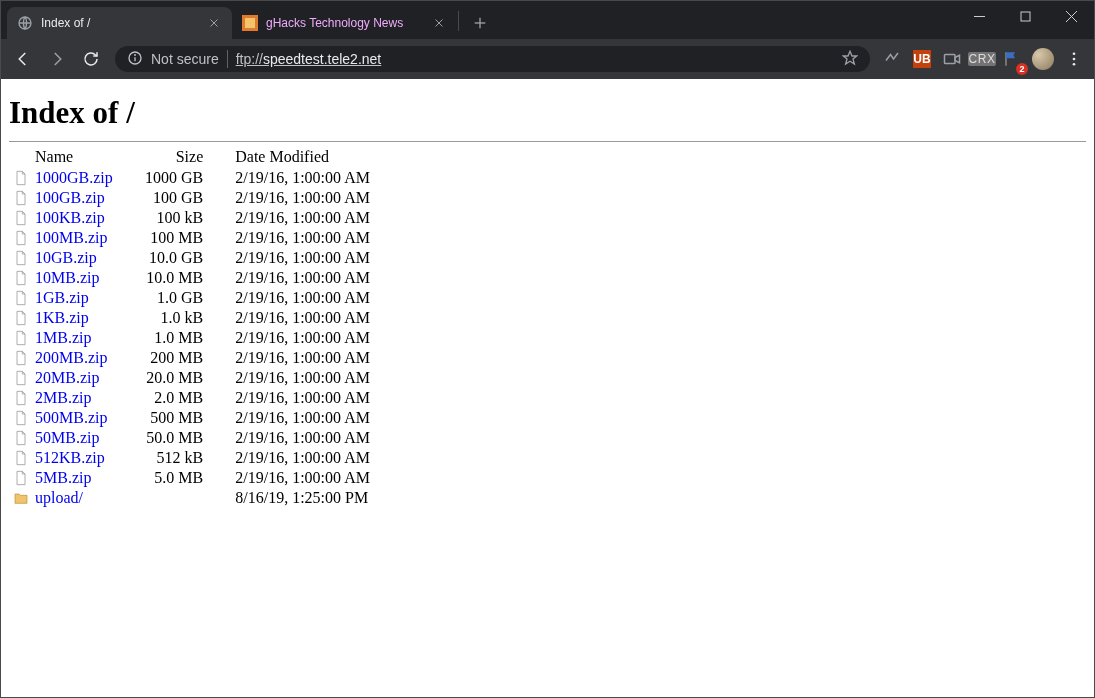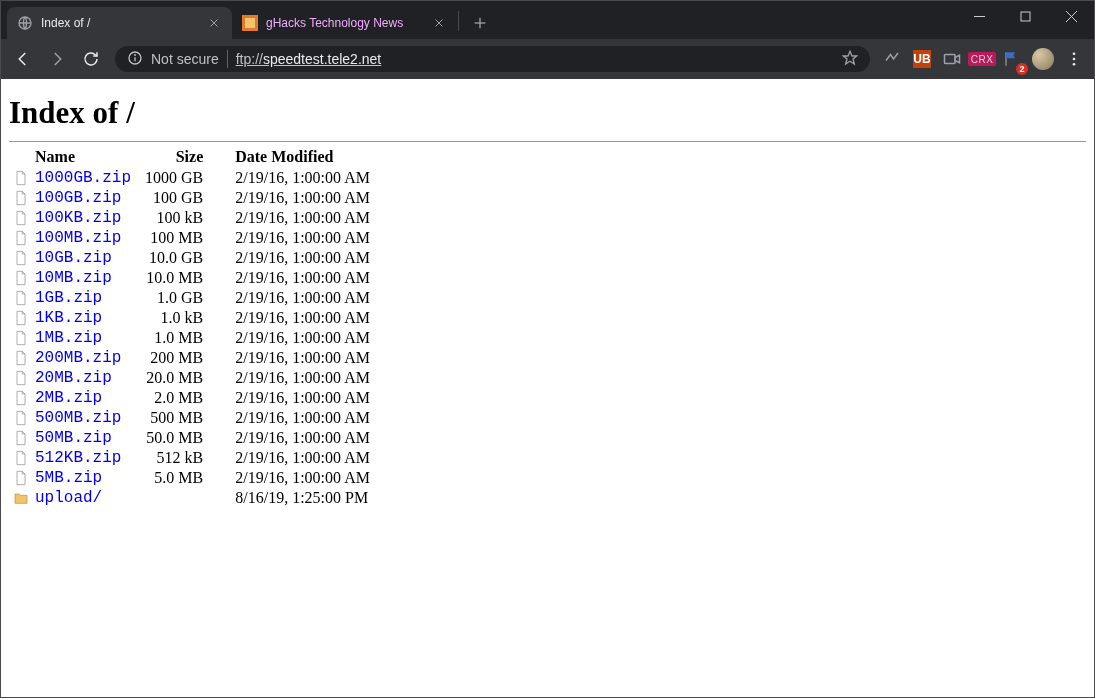--- a/index.html
+++ b/index.html
@@ -115,23 +115,23 @@
     color:#9aa0a6;
     font-size:11px;
     position:relative;
   }
   .red-badge {
     background:#c2410c; color:#fff; width:18px; height:18px;
     border-radius:0; display:flex; align-items:center; justify-content:center;
     font-size:12px; font-weight:bold;
   }
   .grey-box {
-    background:#be185d; color:#ddd; width:36px; height:14px;
+    background:#737373; color:#ddd; width:36px; height:14px;
     border-radius:2px; display:flex; align-items:center; justify-content:center;
-    font-size:10px; letter-spacing:0.5px;
+    font-size:12px; letter-spacing:0.5px;
   }
   .badge-count {
     position:absolute; right:-2px; bottom:-2px;
     background:#d93025; color:#fff;
     font-size:9px; font-weight:bold;
     min-width:12px; height:12px; border-radius:6px;
     display:flex; align-items:center; justify-content:center;
     padding:0 2px;
   }
   .avatar {
@@ -154,31 +154,31 @@
   }
   .page h1 { font-size:31px; margin:10px 0 10px 0; font-weight:bold; }
   .page hr { border:none; border-top:1px solid #999; margin:0 0 4px 0; }
   table.listing {
     border-collapse:collapse;
     font-family: "Times New Roman", Times, serif;
     font-size:16px;
   }
   table.listing th {
     text-align:left;
-    font-weight:bold;
+    font-weight:normal;
     padding:2px 8px 2px 4px;
   }
   table.listing th.size { text-align:right; padding-right:28px; }
   table.listing td {
     padding:1px 8px 1px 4px;
     vertical-align:middle;
     white-space:nowrap;
   }
   table.listing td.icon { width:20px; padding-right:2px; }
-  table.listing td.name { min-width:110px;font-family:Liberation Mono, monospace; }
+  table.listing td.name { min-width:110px; }
   table.listing td.name a { color:#0000ee; text-decoration:none; }
   table.listing td.size { text-align:right; min-width:70px; padding-right:28px; color:#000; }
   table.listing td.date { color:#000; }
   .file-icon svg, .folder-icon svg { width:16px; height:16px; display:block; }
 </style>
 </head>
 <body>
 
 <div class="titlebar">
   <div class="tabs">

